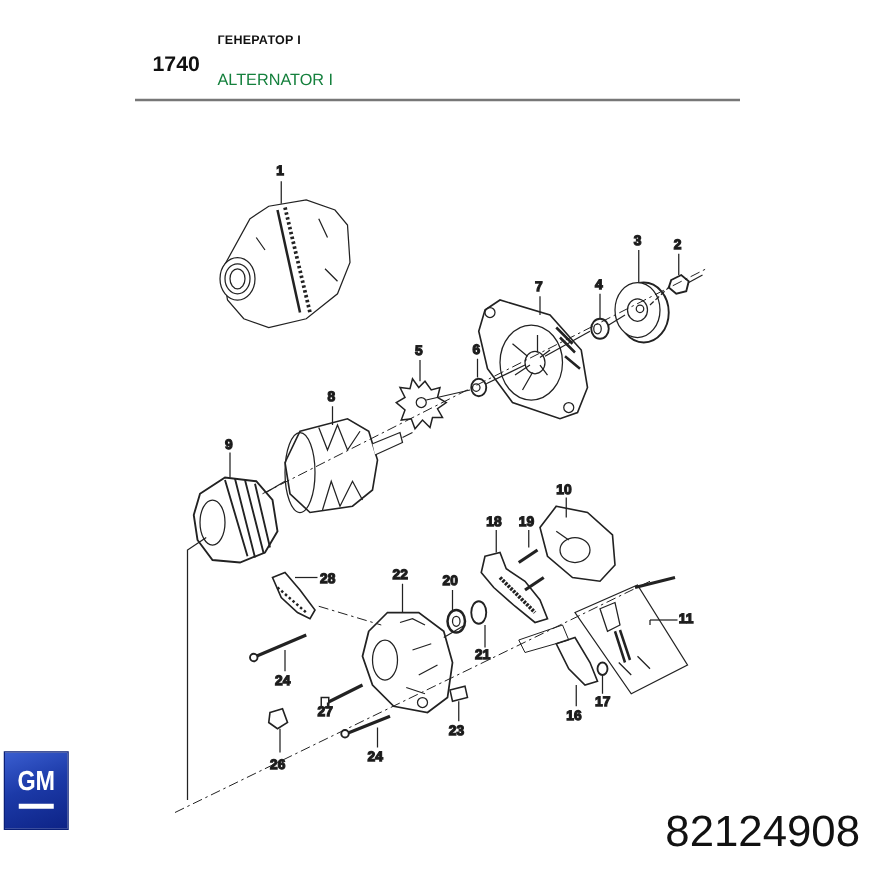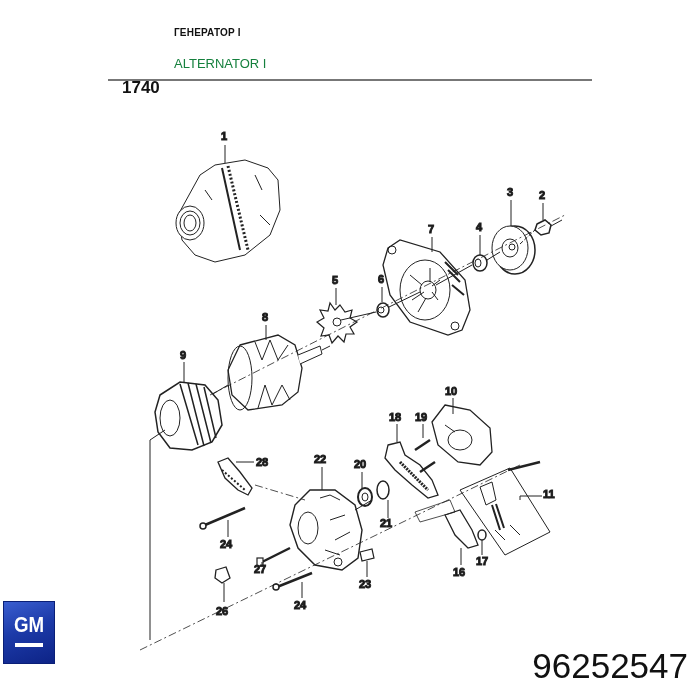--- a/index.html
+++ b/index.html
@@ -1,17 +1,17 @@
 <!DOCTYPE html>
 <html><head>
 <meta charset="utf-8">
 <style>
   html,body{margin:0;padding:0;background:#fff;}
   body{width:700px;height:700px;position:relative;overflow:hidden;font-family:"Liberation Sans",sans-serif;}
-  .hdr-num{position:absolute;left:122px;top:42px;font-weight:bold;font-size:17px;color:#111;margin-top:36px;}
+  .hdr-num{position:absolute;left:122px;top:42px;font-weight:bold;font-size:17px;color:#111;}
   .hdr-ru{position:absolute;left:174px;top:27px;font-weight:bold;font-size:10px;color:#111;letter-spacing:0.2px;}
   .hdr-en{position:absolute;left:174px;top:56px;font-size:13px;color:#15803d;}
   .hdr-rule{position:absolute;left:108px;top:79px;width:484px;height:2px;background:#777;}
   svg.diagram{position:absolute;left:0;top:0;}
   .lbl{font-family:"Liberation Sans",sans-serif;font-weight:bold;font-size:11px;fill:#111;}
   .gm{position:absolute;left:3px;top:601px;width:50px;height:61px;background:linear-gradient(160deg,#3a5ed0 0%,#1c3aa8 45%,#0d2386 100%);border:1px solid #0a1f77;}
   .gm-text{position:absolute;left:0;top:10px;width:50px;text-align:center;color:#fff;font-weight:bold;font-size:22px;font-family:"Liberation Sans",sans-serif;transform:scaleX(0.85);}
   .gm-bar{position:absolute;left:11px;top:41px;width:28px;height:4px;background:#fff;}
   .partno{position:absolute;right:12px;top:646px;font-size:35px;color:#111;font-family:"Liberation Sans",sans-serif;}
 </style>
@@ -224,13 +224,13 @@
     <text class="lbl" x="216" y="615">26</text>
     <text class="lbl" x="254" y="573">27</text>
     <text class="lbl" x="256" y="466">28</text>
   </g>
 </svg>
 
 <div class="gm">
   <div class="gm-text">GM</div>
   <div class="gm-bar"></div>
 </div>
-<div class="partno">96252547</div>
+<div class="partno">82124908</div>
 
 </body></html>

